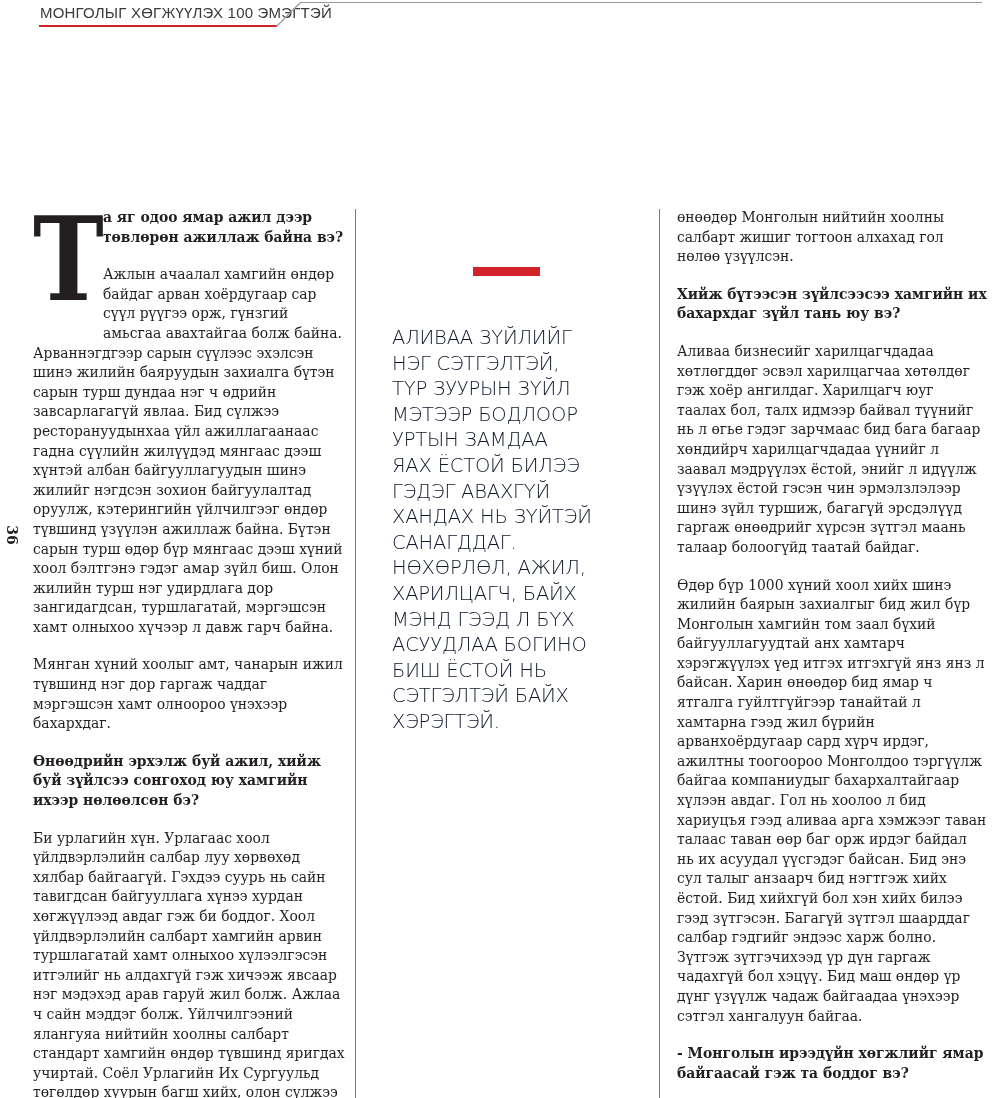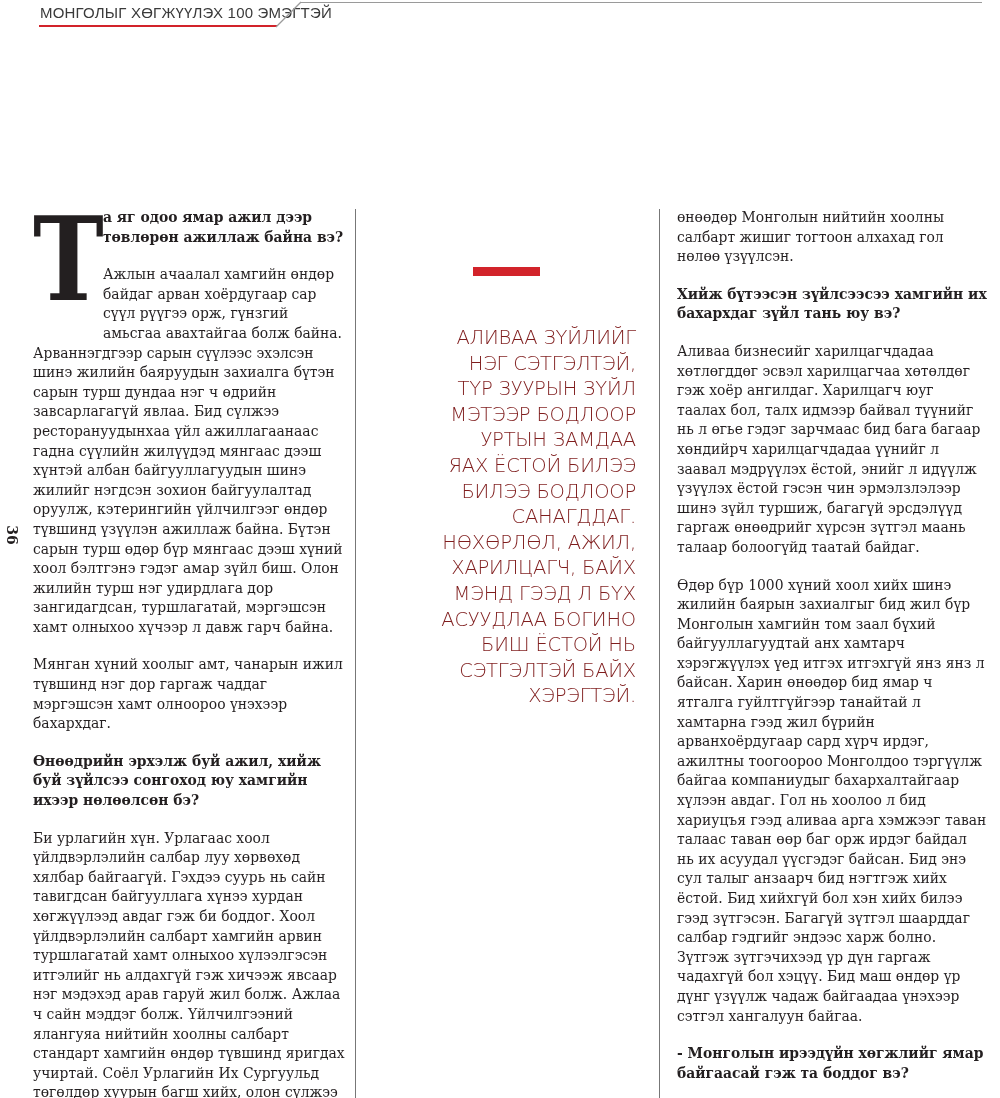--- a/index.html
+++ b/index.html
@@ -45,24 +45,24 @@
       margin: 2px 10px 0 0; height: 118px; color: #231f20;
       transform: scaleX(0.82); transform-origin: left top; width: 60px;
     }
 
     
     .pull-red-bar {
       position: absolute; left: 473px; top: 267px; width: 67px; height: 9px;
       background: #d2232a;
     }
     .pull-quote {
-      position: absolute; left: 404px; top: 325px; width: 232px;
+      position: absolute; left: 392px; top: 325px; width: 232px;
       font-family: "DejaVu Sans", "Liberation Sans", sans-serif;
-      font-size: 19.5px; line-height: 25.6px; color: #7f1d1d;
-      text-align: right; letter-spacing: -0.2px;
+      font-size: 19.5px; line-height: 25.6px; color: #0f172a;
+      text-align: left; letter-spacing: -0.2px;
       font-weight: 200;
     }
     .pull-quote span { display: block; white-space: nowrap; }
 
     
     .page-number {
       position: absolute; left: 2px; top: 527px;
       font-size: 14px; font-weight: bold; color: #231f20;
       transform: rotate(90deg); transform-origin: center center;
     }
@@ -94,21 +94,22 @@
 </div>
 
 <div class="pull-red-bar"></div>
 <div class="pull-quote">
   <span>АЛИВАА ЗҮЙЛИЙГ</span>
   <span>НЭГ СЭТГЭЛТЭЙ,</span>
   <span>ТҮР ЗУУРЫН ЗҮЙЛ</span>
   <span>МЭТЭЭР БОДЛООР</span>
   <span>УРТЫН ЗАМДАА</span>
   <span>ЯАХ ЁСТОЙ БИЛЭЭ</span>
-  <span>БИЛЭЭ БОДЛООР</span>
+  <span>ГЭДЭГ АВАХГҮЙ</span>
+  <span>ХАНДАХ НЬ ЗҮЙТЭЙ</span>
   <span>САНАГДДАГ.</span>
   <span>НӨХӨРЛӨЛ, АЖИЛ,</span>
   <span>ХАРИЛЦАГЧ, БАЙХ</span>
   <span>МЭНД ГЭЭД Л БҮХ</span>
   <span>АСУУДЛАА БОГИНО</span>
   <span>БИШ ЁСТОЙ НЬ</span>
   <span>СЭТГЭЛТЭЙ БАЙХ</span>
   <span>ХЭРЭГТЭЙ.</span>
 </div>
 

